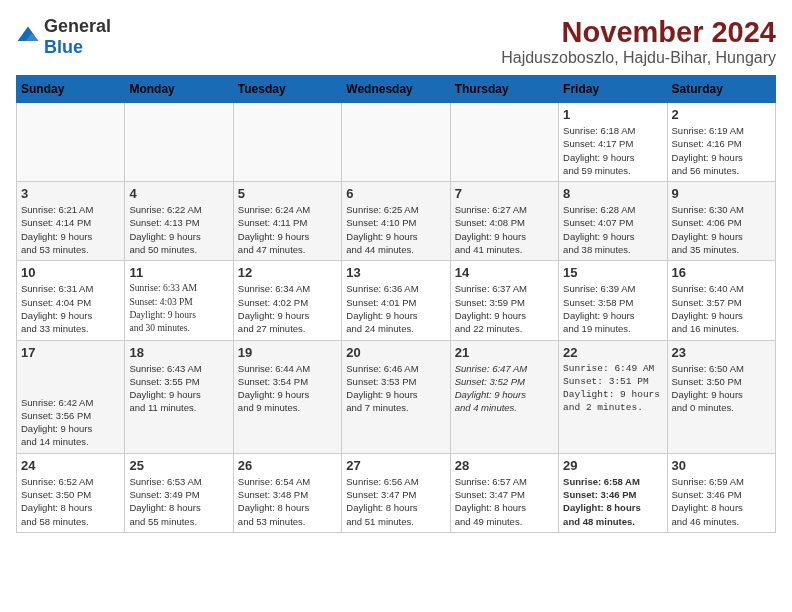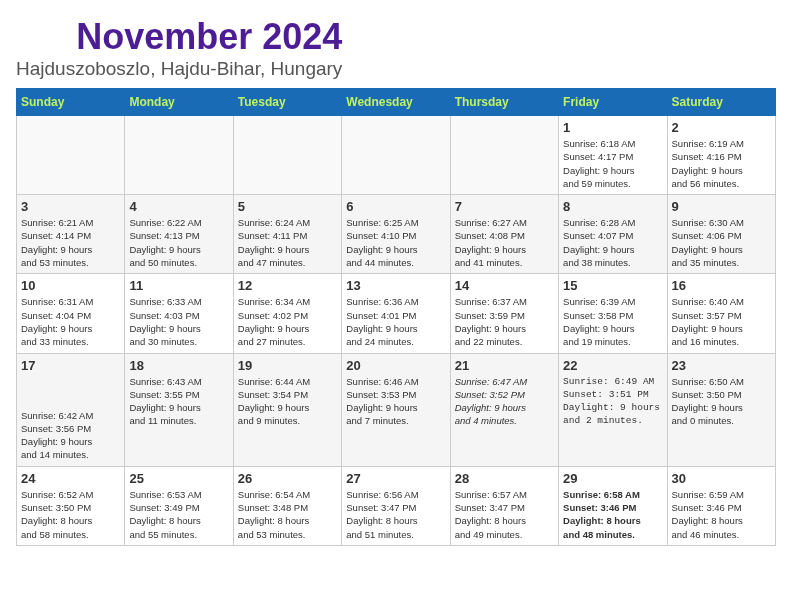--- a/index.html
+++ b/index.html
@@ -32,36 +32,36 @@
       color: #1a6bb5;
     }
     .logo-icon {
       width: 24px;
       height: 24px;
     }
     .title-area {
       text-align: right;
     }
     .main-title {
-      font-size: 36px;
-      font-weight: bold;
-      color: #4c1d95;
+      font-size: 29px;
+      font-weight: bold;
+      color: #7f1d1d;
     }
     .subtitle {
-      font-size: 19px;
+      font-size: 16px;
       color: #555;
     }
     table {
       width: 100%;
       border-collapse: collapse;
       table-layout: fixed;
     }
     th {
       background-color: #1a6bb5;
-      color: #bef264;
+      color: #000000;
       font-size: 12px;
       font-weight: bold;
       padding: 6px 4px;
       text-align: left;
       border: 1px solid #1a6bb5;
     }
     td {
       border: 1px solid #ccc;
       vertical-align: top;
       padding: 4px;
@@ -88,20 +88,30 @@
       background: #f5f5f5;
     }
     tr:nth-child(even) td.empty-cell {
       background: #efefef;
     }
   </style>
 </head>
 <body>
 
 <div class="header-area">
+  <div class="logo">
+    <svg class="logo-icon" viewBox="0 0 30 30">
+      <polygon points="15,2 28,20 2,20" fill="#1a6bb5"></polygon>
+      <polygon points="20,10 28,20 12,20" fill="#4a90d9" opacity="0.7"></polygon>
+    </svg>
+    <div>
+      <span class="logo-text-general">General</span><br>
+      <span class="logo-text-blue">Blue</span>
+    </div>
+  </div>
   <div class="title-area">
     <div class="main-title">November 2024</div>
     <div class="subtitle">Hajduszoboszlo, Hajdu-Bihar, Hungary</div>
   </div>
 </div>
 
 <table>
   <thead>
     <tr id="header-row">
         <th>Sunday</th>
@@ -189,21 +199,21 @@
       <tr>
         <td>
           <span class="day-number">10</span>
           <div class="day-info" style="white-space: pre-line;">Sunrise: 6:31 AM
 Sunset: 4:04 PM
 Daylight: 9 hours
 and 33 minutes.</div>
         </td>
         <td>
           <span class="day-number">11</span>
-          <div class="day-info" style="white-space: pre-line;">Sunrise: 6:33 AM
+          <div class="day-info" style="white-space: pre-line; font-family: Liberation Serif, serif;">Sunrise: 6:33 AM
 Sunset: 4:03 PM
 Daylight: 9 hours
 and 30 minutes.</div>
         </td>
         <td>
           <span class="day-number">12</span>
           <div class="day-info" style="white-space: pre-line;">Sunrise: 6:34 AM
 Sunset: 4:02 PM
 Daylight: 9 hours
 and 27 minutes.</div>

